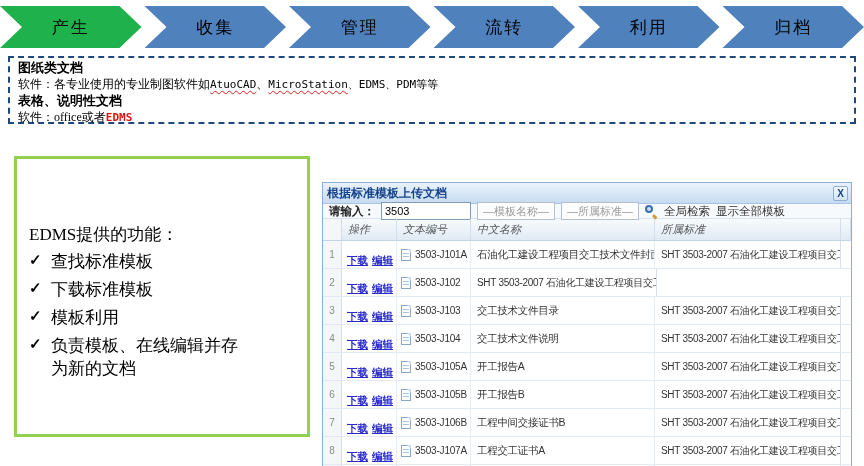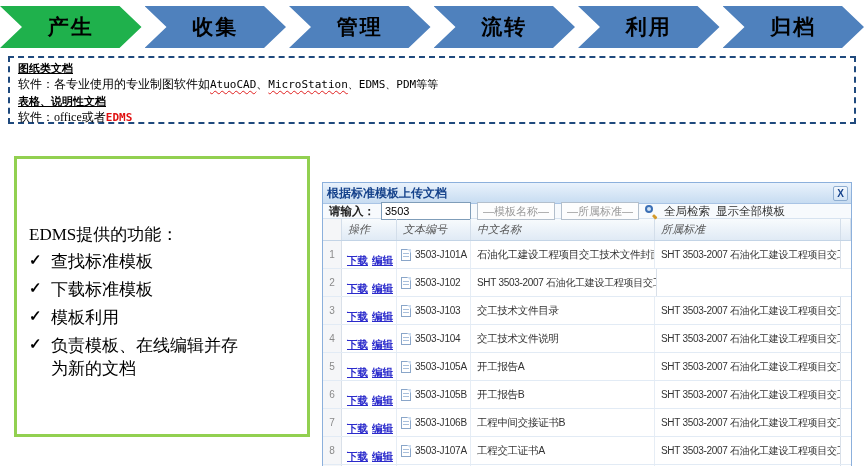--- a/index.html
+++ b/index.html
@@ -21,32 +21,32 @@
 
   
   .flow {
     position:absolute; left:0; top:6px; width:864px; height:42px;
     display:flex; gap:3px; overflow:hidden;
   }
   .chevron {
     flex:1 1 0; position:relative; background:var(--step-inactive);
     clip-path:polygon(0 0, calc(100% - 22px) 0, 100% 50%, calc(100% - 22px) 100%, 0 100%, 22px 50%);
     display:flex; align-items:center; justify-content:center;
-    color:#000; font-weight:700; font-size:21px; letter-spacing:2px;
+    color:#000; font-weight:400; font-size:17px; letter-spacing:2px;
   }
   .chevron.active { background:var(--step-active); }
 
   
   .doc-box {
     position:absolute; left:8px; top:56px; width:848px; height:68px;
     border:2px dashed var(--dash-border);
     padding:2px 8px; font-family:"Liberation Serif", serif;
     color:#000; line-height:16px;
   }
-  .doc-box .h { font-size:11px; font-weight:700;text-decoration:underline; }
+  .doc-box .h { font-size:13px; font-weight:700; }
   .doc-box .t { font-size:12px; }
   .doc-box .sw { font-family:"DejaVu Sans Mono", monospace; font-size:11px;
     text-decoration:underline wavy #E02020 1px; text-underline-offset:2px; }
   .doc-box .latin { font-family:"DejaVu Sans Mono", monospace; font-size:11px; }
   .doc-box .red { color:var(--red-text); font-family:"DejaVu Sans Mono", monospace; font-size:11px; font-weight:700; }
 
   
   .feature-box {
     position:absolute; left:14px; top:156px; width:296px; height:281px;
     border:3px solid var(--feature-border); background:#fff;

